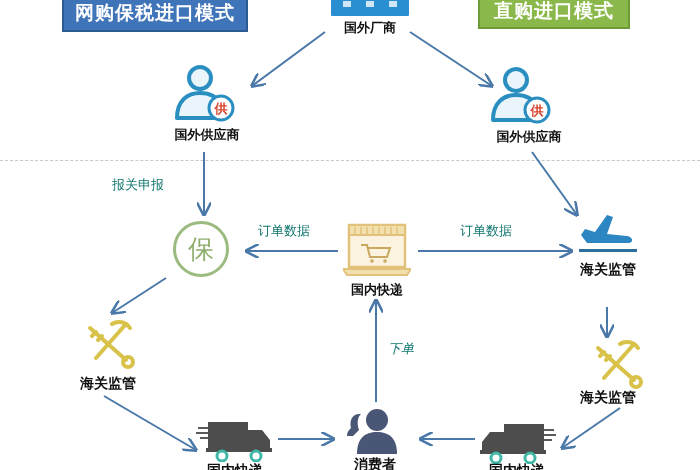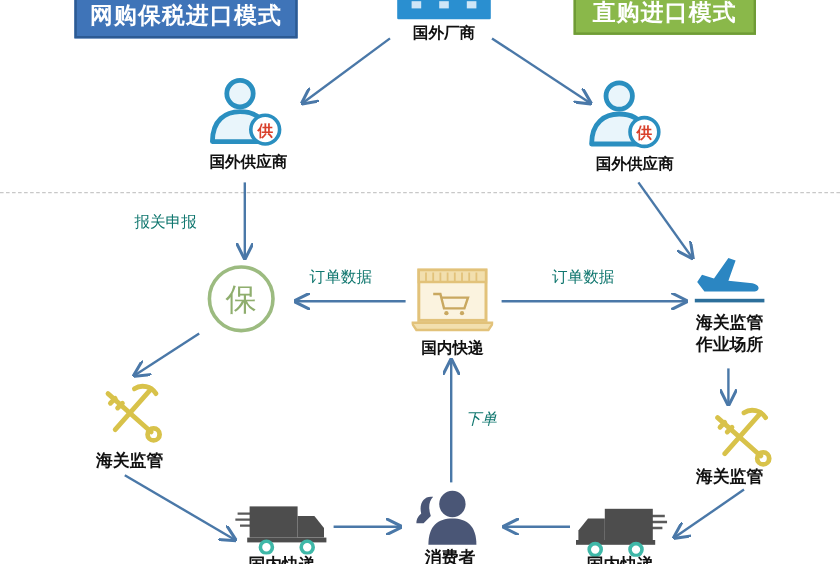--- a/index.html
+++ b/index.html
@@ -124,21 +124,20 @@
 <div class="label bold" style="left:337px; top:281px; width:80px; font-size:13px;">国内快递</div>
 
 <div class="node" style="left:577px; top:205px; width:62px; height:50px;">
   <svg width="62" height="50" viewBox="0 0 62 50">
     <path d="M4,30 L8,24 L18,27 L30,10 L36,12 L30,29 L50,31 C56,32 57,37 52,38 L10,38 Z" fill="#2b86c2"></path>
     <rect x="2" y="44" width="58" height="3" fill="#2c6f9b"></rect>
   </svg>
 </div>
 <div class="label bold" style="left:573px; top:260px; width:70px; font-size:14px; line-height:19px;">
   <div>海关监管</div>
-  <div>作业场所</div>
 </div>
 
 <div class="node" style="left:82px; top:318px; width:56px; height:52px;">
   <svg width="56" height="52" viewBox="0 0 56 52">
     <g stroke="#d8c24a" stroke-width="4" fill="none" stroke-linecap="round">
       <line x1="8" y1="10" x2="44" y2="42"></line>
       <line x1="44" y1="6" x2="14" y2="40"></line>
       <circle cx="46" cy="44" r="5"></circle>
       <path d="M30,6 C36,2 44,4 48,10"></path>
       <path d="M14,14 L10,18 M20,18 L16,22"></path>

